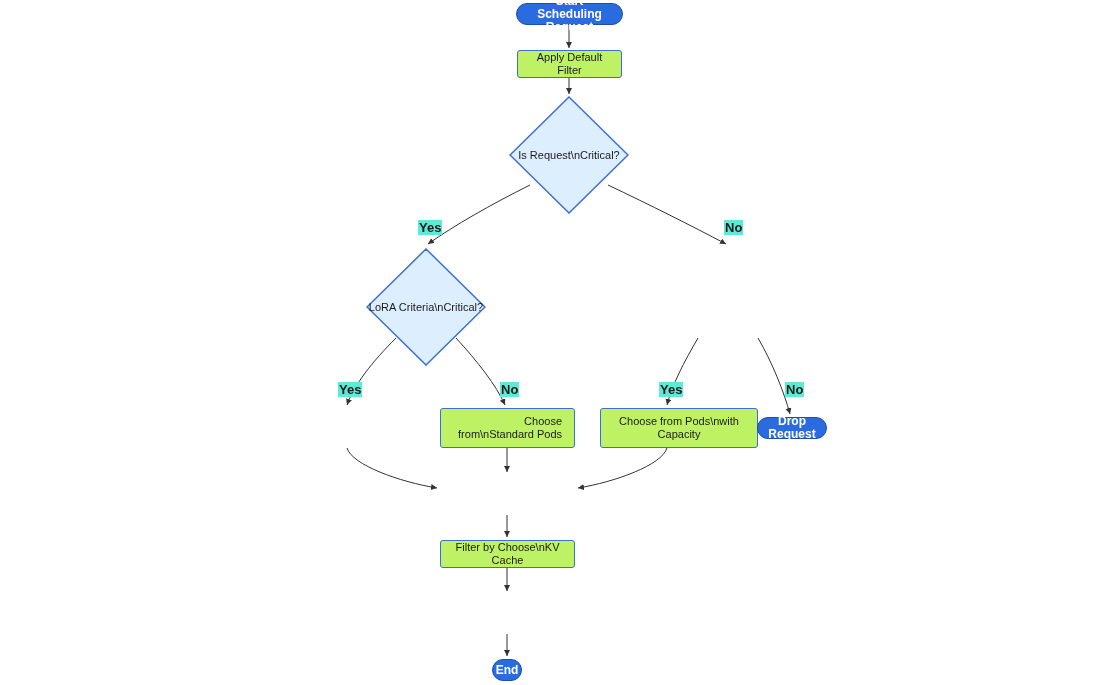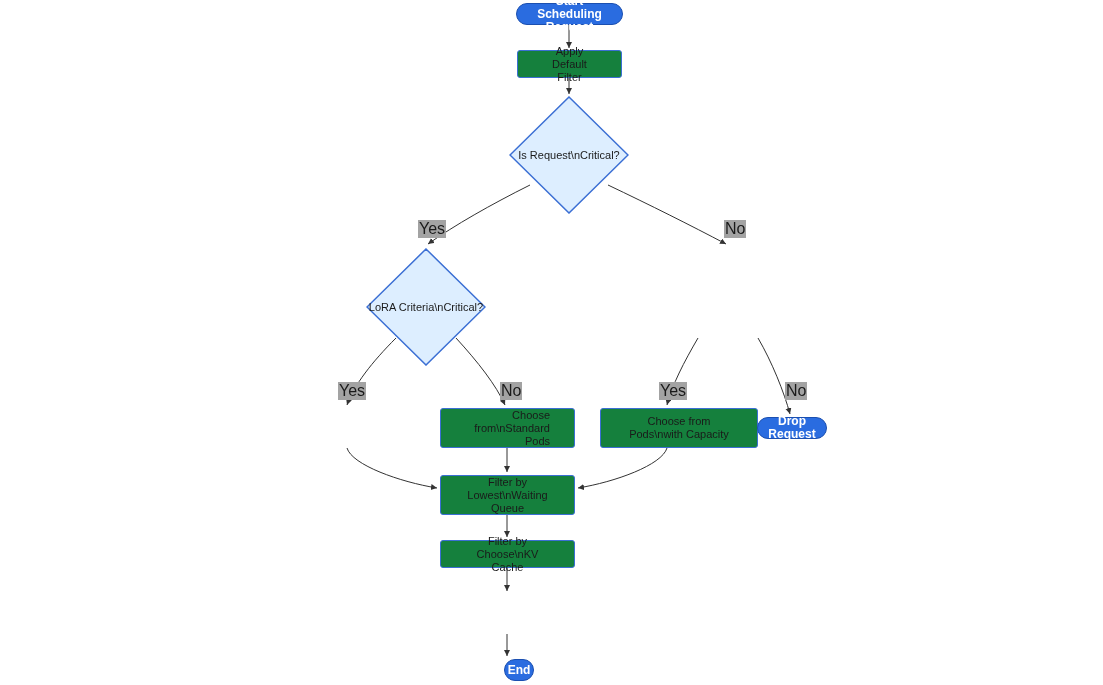--- a/index.html
+++ b/index.html
@@ -40,48 +40,49 @@
   .node.terminal {
     background: #2a6ce0;
     color: #ffffff;
     border: 1px solid #1b4fb0;
     border-radius: 14px;
     font-size: 12px;
     font-weight: bold;
     padding: 0 8px;
   }
   .node.process {
-    background: #15803d;
+    background: #bef264;
     border: 1px solid #3b6fd4;
     border-radius: 3px;
-    padding: 0 24px;
+    padding: 0 12px;
   }
   .node.decision {
     background: transparent;
     border: none;
   }
   .decision .diamond-label {
     position: relative;
     z-index: 2;
     font-size: 11px;
     color: #1a1a1a;
   }
   .decision svg.shape {
     position: absolute;
     left: 0;
     top: 0;
     z-index: 1;
   }
   .edge-label {
     position: absolute;
-    font-size: 16px;
+    font-size: 13px;
     color: #1a1a1a;
-    background: #a3a3a3;
+    background: #5eead4;
     padding: 0 1px;
     white-space: nowrap;
+    font-weight: bold;
   }
 </style>
 </head>
 <body>
 
 <div id="canvas">
 
   <svg class="edges" viewBox="0 0 1103 685">
     <defs>
       <marker id="arrow" markerWidth="8" markerHeight="8" refX="6" refY="3" orient="auto" markerUnits="strokeWidth">
@@ -139,26 +140,25 @@
   </div>
 
 
 
   <div class="node process" style="left:440px; top:408px; width:135px; height:40px;text-align:right;">Choose from\nStandard Pods</div>
 
   <div class="node process" style="left:600px; top:408px; width:158px; height:40px;">Choose from Pods\nwith Capacity</div>
 
   <div class="node terminal" style="left:757px; top:417px; width:70px; height:22px;">Drop Request</div>
 
-  <div class="node process" style="left:440px; top:475px; width:135px; height:40px;">Filter by Lowest\nWaiting Queue</div>
 
   <div class="node process" style="left:440px; top:540px; width:135px; height:28px;">Filter by Choose\nKV Cache</div>
 
 
-  <div class="node terminal" style="left:492px; top:659px; width:30px; height:22px;margin-left:12px;">End</div>
+  <div class="node terminal" style="left:492px; top:659px; width:30px; height:22px;">End</div>
 
   <div class="edge-label" style="left:418px; top:220px;">Yes</div>
   <div class="edge-label" style="left:724px; top:220px;">No</div>
   <div class="edge-label" style="left:338px; top:382px;">Yes</div>
   <div class="edge-label" style="left:500px; top:382px;">No</div>
   <div class="edge-label" style="left:659px; top:382px;">Yes</div>
   <div class="edge-label" style="left:785px; top:382px;">No</div>
 
 </div>
 

